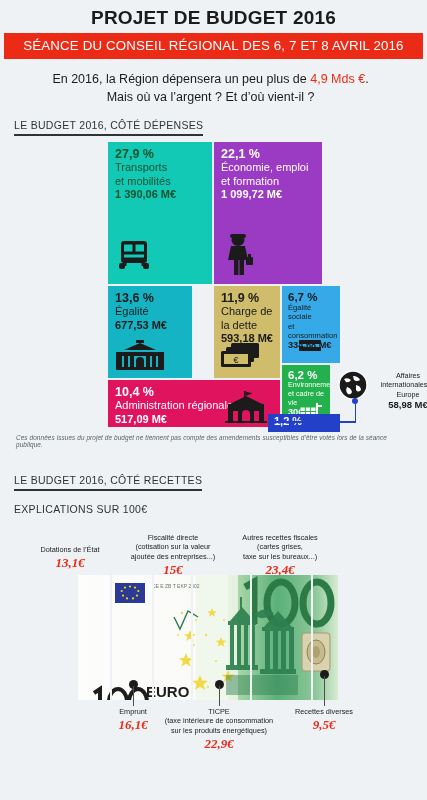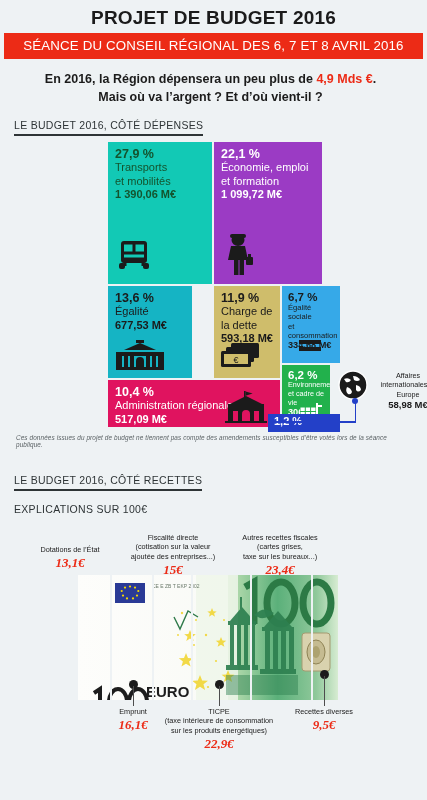--- a/index.html
+++ b/index.html
@@ -18,21 +18,21 @@
     color: #1b1b1b; padding-top: 7px; padding-bottom: 4px;
   }
   .red-bar {
     background: #ec2b16; color: #ffffff;
     text-align: center;
     font-size: 13.3px; letter-spacing: 0.15px;
     padding: 5px 0 6px 0;
     margin: 0 4px;
   }
   .intro {
-    text-align: center; font-size: 12.5px; font-weight: bold;
+    text-align: center; font-size: 12.5px; font-weight: normal;
     color: #1b1b1b; line-height: 1.45; padding: 11px 20px 4px 14px;
   }
   .intro .hl { color: #ec2b16; }
 
   
   .sec-head {
     display: inline-block;
     font-size: 10.5px; color: #2e3436; letter-spacing: 0.3px;
     padding: 0 0 3px 0; margin: 9px 0 0 14px;
     border-bottom: 2.5px solid #2e3436;

